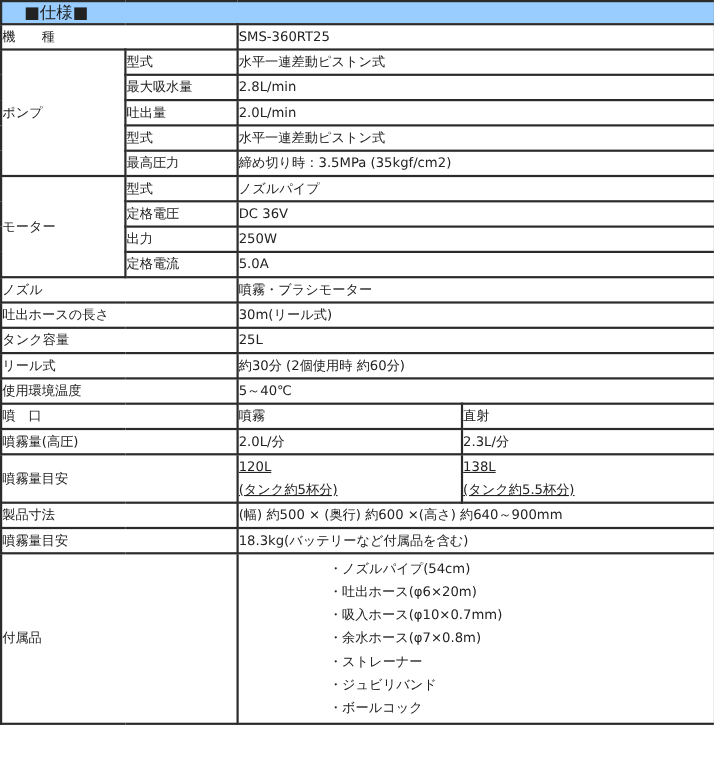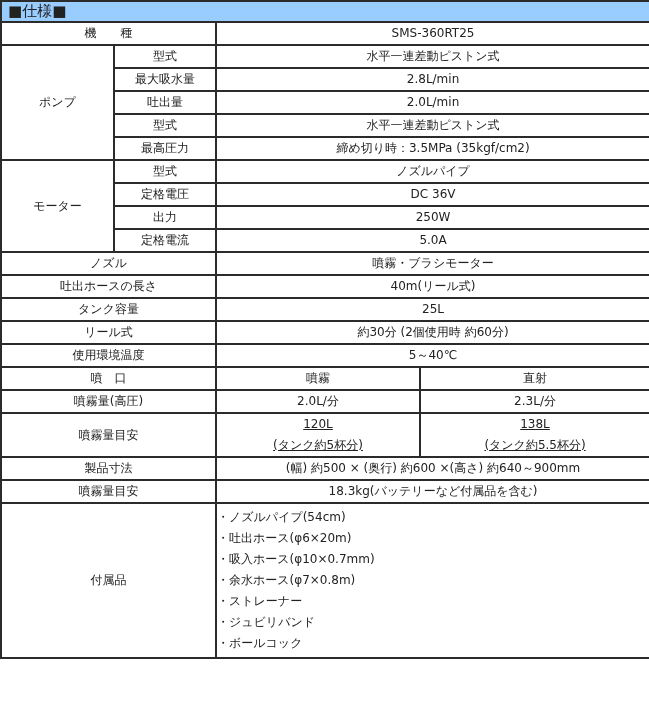--- a/index.html
+++ b/index.html
@@ -15,44 +15,45 @@
     font-size: 12px;
     color: #222222;
   }
   table.spec {
     border-collapse: collapse;
     width: 649px;
     table-layout: fixed;
   }
   table.spec td {
     border: 2px solid #2b2b2b;
-    text-align: center;
+    text-align: left;
     vertical-align: middle;
     padding: 0;
     line-height: 21px;
     height: 21px;
     white-space: nowrap;
     overflow: hidden;
   }
   table.spec td.title {
     background: #99ccff;
     text-align: left;
     font-size: 15px;
     height: 19px;
     line-height: 19px;
-    padding-left: 6px;
+    padding-left: 20px;
     border-left: 2px solid #2b2b2b;
   }
   table.spec td.tall {
     height: 42px;
     line-height: 21px;
   }
   table.spec td.accessories {
     height: 153px;
     text-align: left;
+    padding-left: 82px;
     line-height: 21px;
   }
   .acc-list {
     display: block;
   }
   .acc-item {
     display: block;
     height: 21px;
   }
   .two-line span { display: block; text-decoration: underline; }
@@ -115,21 +116,21 @@
     <td>定格電流</td>
     <td colspan="2">5.0A</td>
   </tr>
 
   <tr>
     <td colspan="2">ノズル</td>
     <td colspan="2">噴霧・ブラシモーター</td>
   </tr>
   <tr>
     <td colspan="2">吐出ホースの長さ</td>
-    <td colspan="2">40m(リール式)</td>
+    <td colspan="2">30m(リール式)</td>
   </tr>
   <tr>
     <td colspan="2">タンク容量</td>
     <td colspan="2">25L</td>
   </tr>
   <tr>
     <td colspan="2">リール式</td>
     <td colspan="2">約30分 (2個使用時 約60分)</td>
   </tr>
   <tr>

